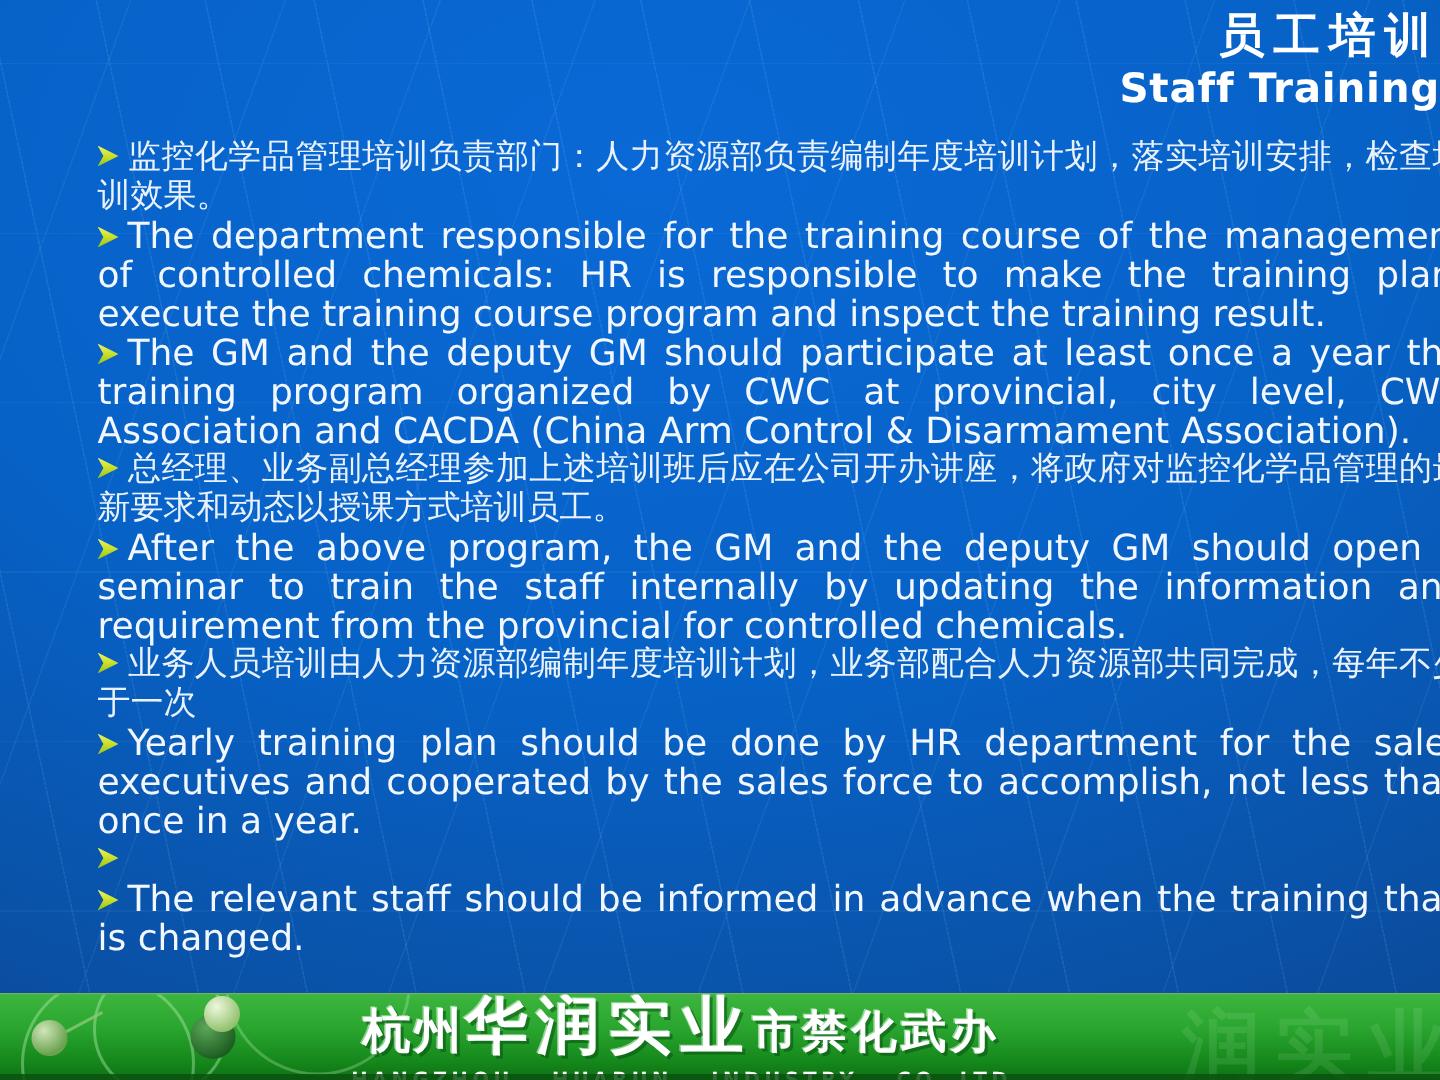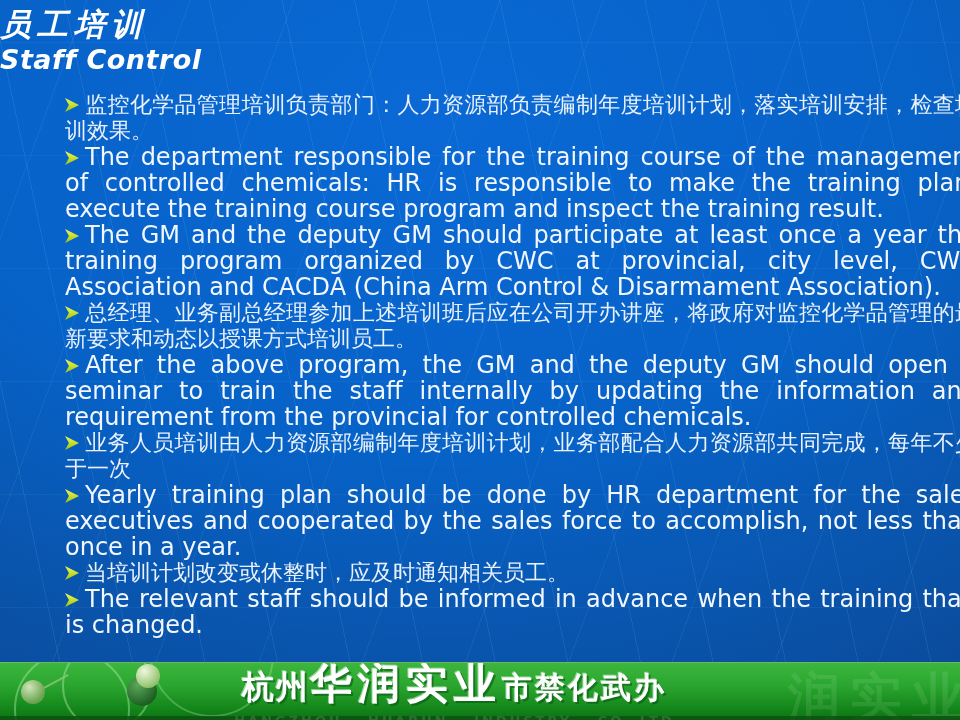--- a/index.html
+++ b/index.html
@@ -10,21 +10,21 @@
       radial-gradient(ellipse 1300px 900px at 45% 16%,
         #0a69d6 0%, #0762c7 38%, #0a51a6 65%, #0b3f85 88%, #0b3674 100%);
   }
   .grid-overlay {
     position:absolute; inset:0; pointer-events:none;
     background-image:
       repeating-linear-gradient(78deg,  rgba(150,220,255,0) 0 70px,  rgba(150,220,255,0.10) 70px 71px),
       repeating-linear-gradient(-70deg, rgba(150,220,255,0) 0 96px,  rgba(150,220,255,0.08) 96px 97px),
       repeating-linear-gradient(0deg,   rgba(150,220,255,0) 0 112px, rgba(150,220,255,0.06) 112px 113px);
   }
-  .title-block { position:absolute; top:5px; left:0; right:0; text-align:left; color:#ffffff;font-style:italic; }
+  .title-block { position:absolute; top:5px; left:0; right:0; text-align:right; color:#ffffff; }
   .title-zh {
     font-family:"DejaVu Serif","Liberation Serif",serif;
     font-size:31px; font-weight:bold; letter-spacing:6px; line-height:38px;
   }
   .title-en { font-size:27px; font-weight:bold; letter-spacing:0.5px; line-height:33px; }
 
   .content { position:absolute; top:92px; left:25px; width:912px;margin-left:40px; }
   .bullet {
     margin:0; text-align:justify; text-align-last:left;
     line-height:26px; color:#f2f7ff;
@@ -70,32 +70,32 @@
   }
 </style>
 </head>
 <body>
 
 <div class="slide">
   <div class="grid-overlay"></div>
 
   <div class="title-block">
     <div class="title-zh">员工培训</div>
-    <div class="title-en">Staff Control</div>
+    <div class="title-en">Staff Training</div>
   </div>
 
   <div class="content">
       <p class="bullet zh"><span class="marker"></span><span>监控化学品管理培训负责部门：人力资源部负责编制年度培训计划，落实培训安排，检查培训效果。</span></p>
       <p class="bullet en"><span class="marker"></span><span>The department responsible for the training course of the management of controlled chemicals: HR is responsible to make the training plan, execute the training course program and inspect the training result.</span></p>
       <p class="bullet en"><span class="marker"></span><span>The GM and the deputy GM should participate at least once a year the training program organized by CWC at provincial, city level, CWC Association and CACDA (China Arm Control &amp; Disarmament Association).</span></p>
       <p class="bullet zh"><span class="marker"></span><span>总经理、业务副总经理参加上述培训班后应在公司开办讲座，将政府对监控化学品管理的最新要求和动态以授课方式培训员工。</span></p>
       <p class="bullet en"><span class="marker"></span><span>After the above program, the GM and the deputy GM should open a seminar to train the staff internally by updating the information and requirement from the provincial for controlled chemicals.</span></p>
       <p class="bullet zh"><span class="marker"></span><span>业务人员培训由人力资源部编制年度培训计划，业务部配合人力资源部共同完成，每年不少于一次</span></p>
       <p class="bullet en"><span class="marker"></span><span>Yearly training plan should be done by HR department for the sales executives and cooperated by the sales force to accomplish, not less than once in a year.</span></p>
-      <p class="bullet zh"><span class="marker"></span><span>当培训计划改变或休整时，应及时通知相关员工。</span></p>
+      <p class="bullet zh"><span class="marker"></span></p>
       <p class="bullet en"><span class="marker"></span><span>The relevant staff should be informed in advance when the training than is changed.</span></p>
     </div>
 
   <div class="footer">
     <div class="ring a"></div>
     <div class="ring b"></div>
     <div class="ring c"></div>
     <div class="stem"></div>
     <div class="sphere s1"></div>
     <div class="sphere s2"></div>

